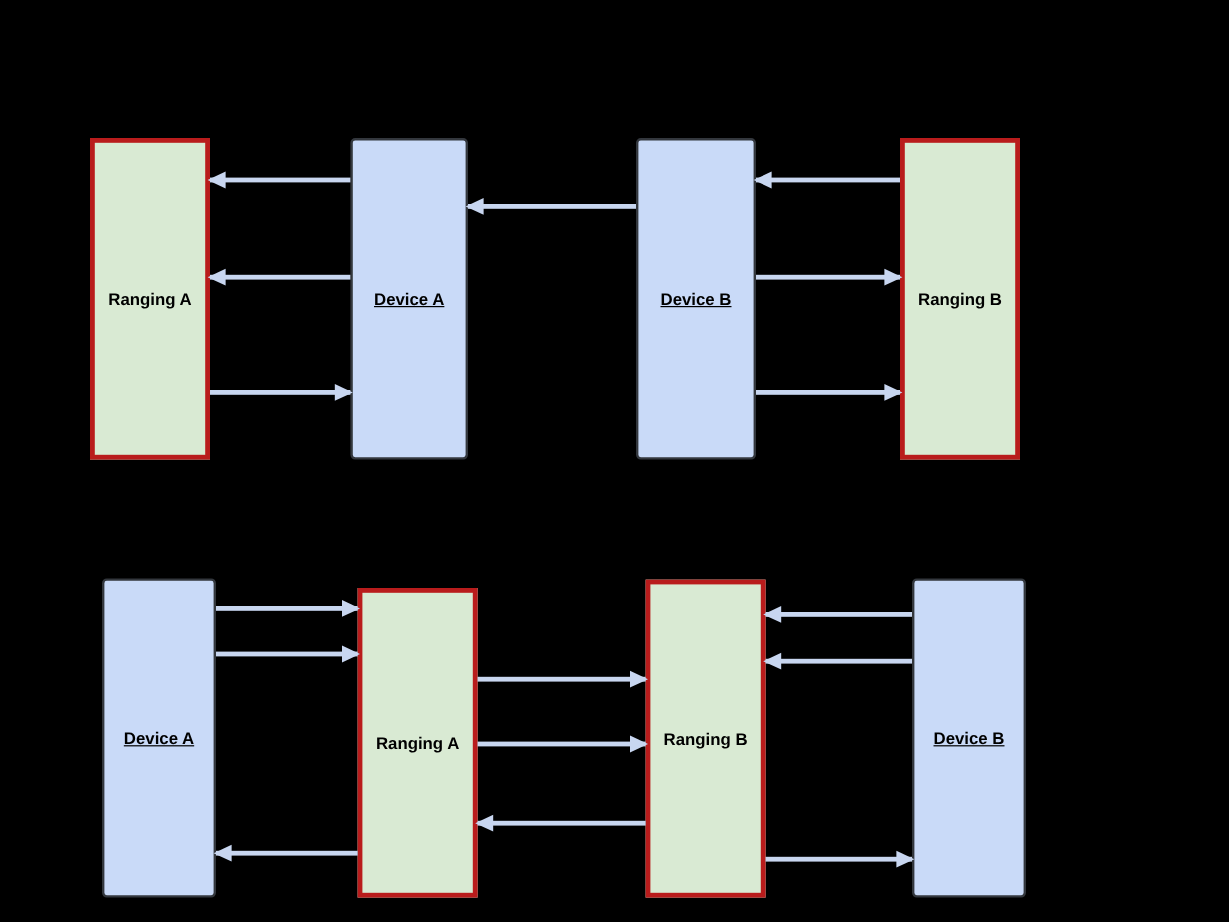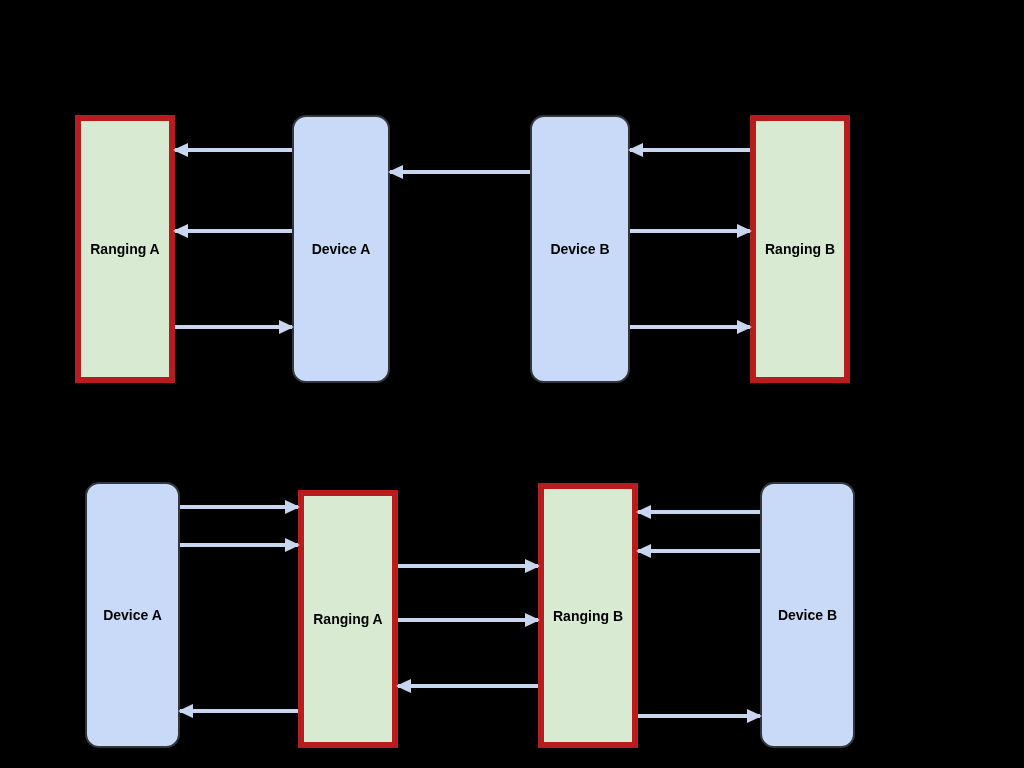--- a/index.html
+++ b/index.html
@@ -17,26 +17,27 @@
   }
   .node {
     position: absolute;
     display: flex;
     align-items: center;
     justify-content: center;
     box-sizing: border-box;
   }
   .node.ranging {
     background: var(--ranging-bg, #d9ead3);
-    border: 6px solid #b91c1c;
+    border: 4px solid #b91c1c;
   }
   .node.device {
     background: var(--device-bg, #c9daf8);
     border: 2px solid #33373d;
-    border-radius: 14px;
+    border-radius: 4px;
+    text-decoration: underline;
   }
   .node-label {
     font-weight: bold;
     font-size: 14px;
     color: var(--label-color, #000);
     text-align: center;
     white-space: nowrap;
   }
   .arrow {
     position: absolute;

